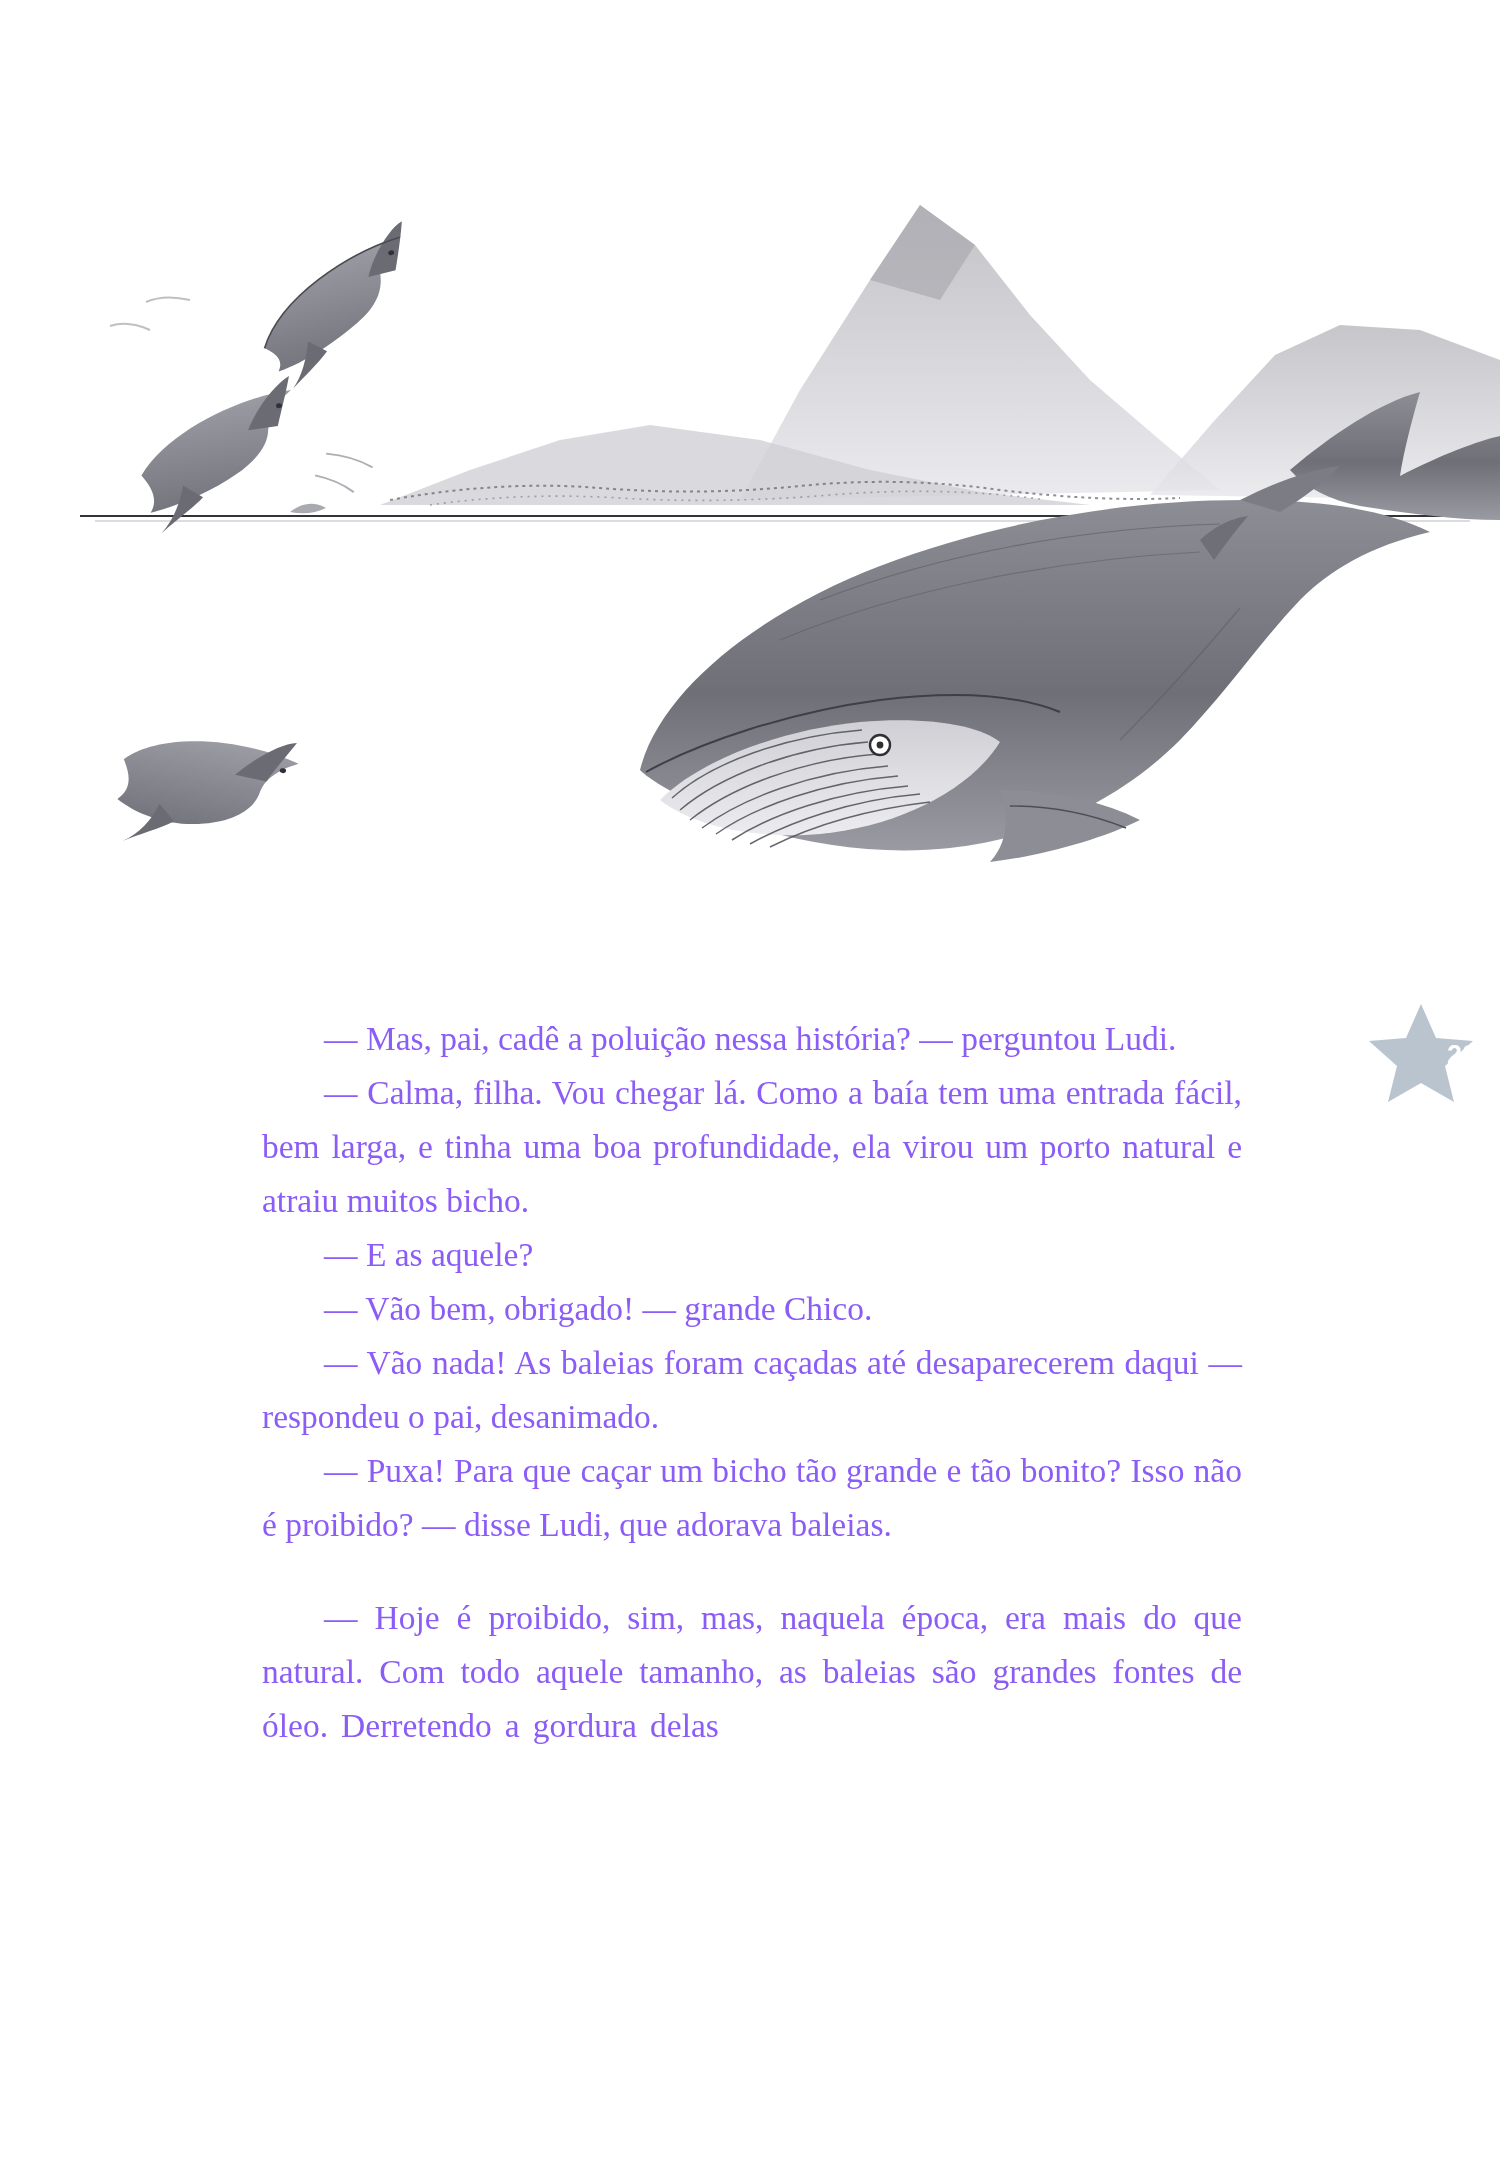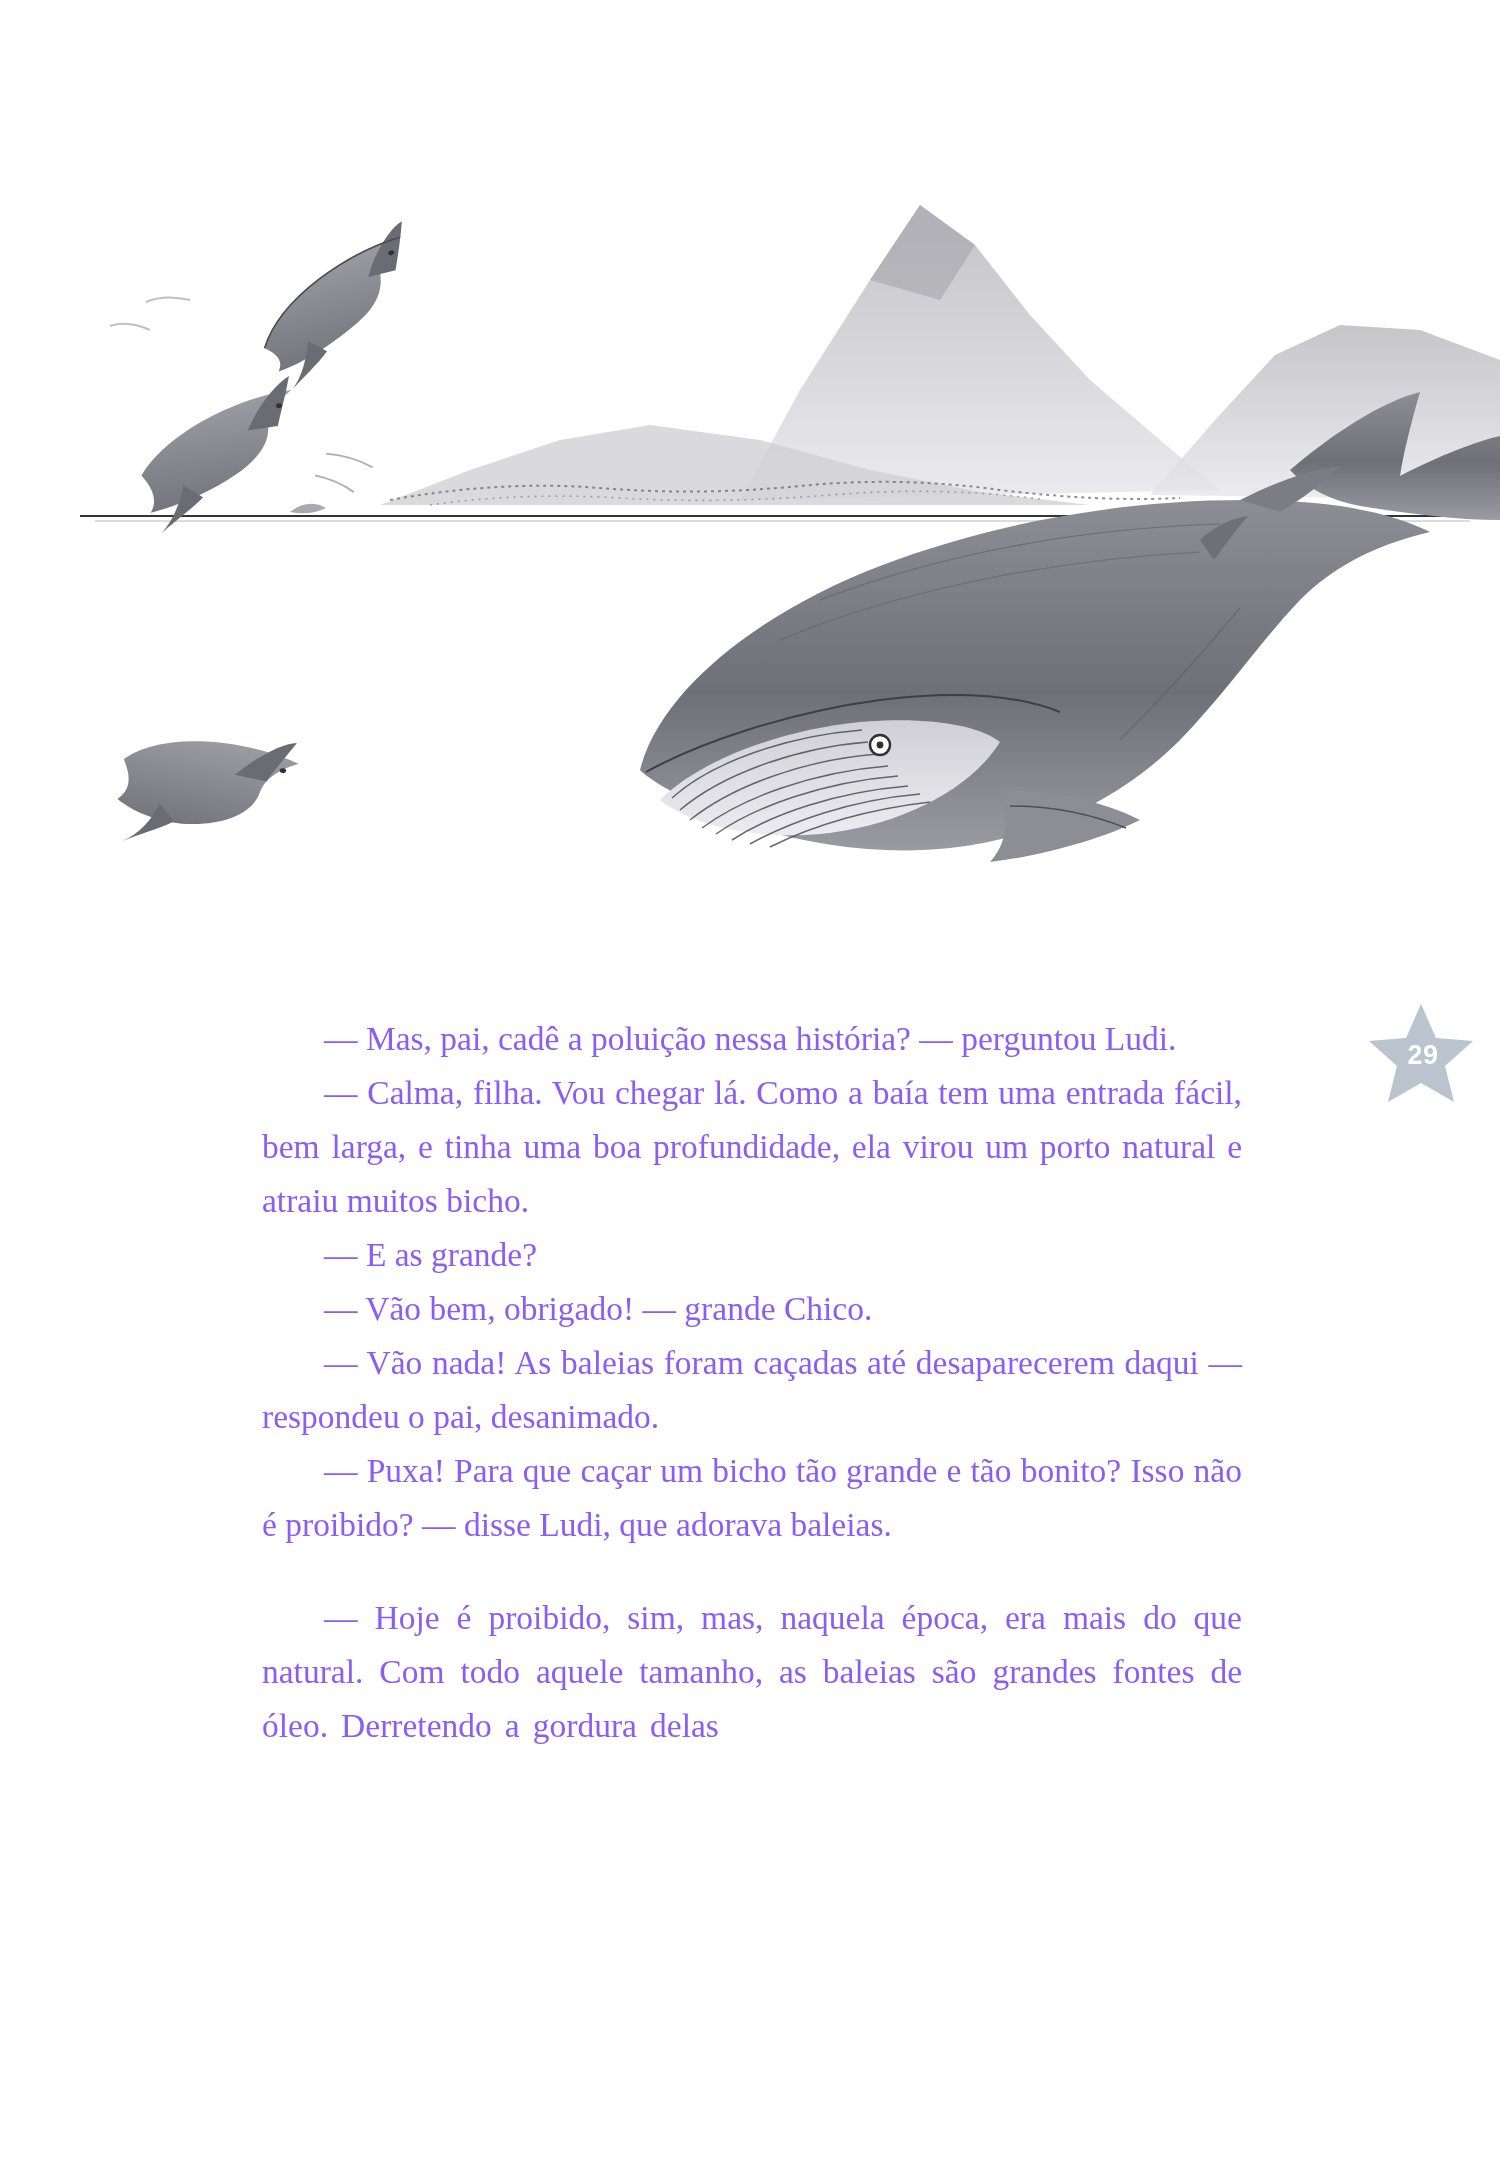--- a/index.html
+++ b/index.html
@@ -34,21 +34,21 @@
 
   
   .page-number-badge {
     position: absolute;
     right: 24px;
     top: 1000px;
     width: 110px;
     height: 105px;
     display: flex;
     align-items: center;
-    justify-content: center;
+    justify-content: flex-end;
   }
   .page-number-badge .star-shape {
     position: absolute;
     left: 0;
     top: 0;
   }
   .page-number-badge .num {
     position: relative;
     z-index: 2;
     font-family: "Liberation Sans", sans-serif;
@@ -208,20 +208,20 @@
   <div class="page-number-badge">
     <svg class="star-shape" width="110" height="105" viewBox="0 0 110 105" xmlns="http://www.w3.org/2000/svg">
       <path d="M55 4 L70 38 L107 41 L79 66 L88 102 L55 83 L22 102 L31 66 L3 41 L40 38 Z" fill="#b9c4cf"></path>
     </svg>
     <span class="num">29</span>
   </div>
 
   <div class="text-block">
     <p>— Mas, pai, cadê a poluição nessa história? — perguntou Ludi.</p>
     <p>— Calma, filha. Vou chegar lá. Como a baía tem uma entrada fácil, bem larga, e tinha uma boa profundidade, ela virou um porto natural e atraiu muitos bicho.</p>
-    <p>— E as grande?</p>
+    <p>— E as aquele?</p>
     <p>— Vão bem, obrigado! — grande Chico.</p>
     <p>— Vão nada! As baleias foram caçadas até desaparecerem daqui — respondeu o pai, desanimado.</p>
     <p>— Puxa! Para que caçar um bicho tão grande e tão bonito? Isso não é proibido? — disse Ludi, que adorava baleias.</p>
     <p class="spaced">— Hoje é proibido, sim, mas, naquela época, era mais do que natural. Com todo aquele tamanho, as baleias são grandes fontes de óleo. Derretendo a gordura delas</p>
   </div>
 
 </div>
 
 </body></html>

